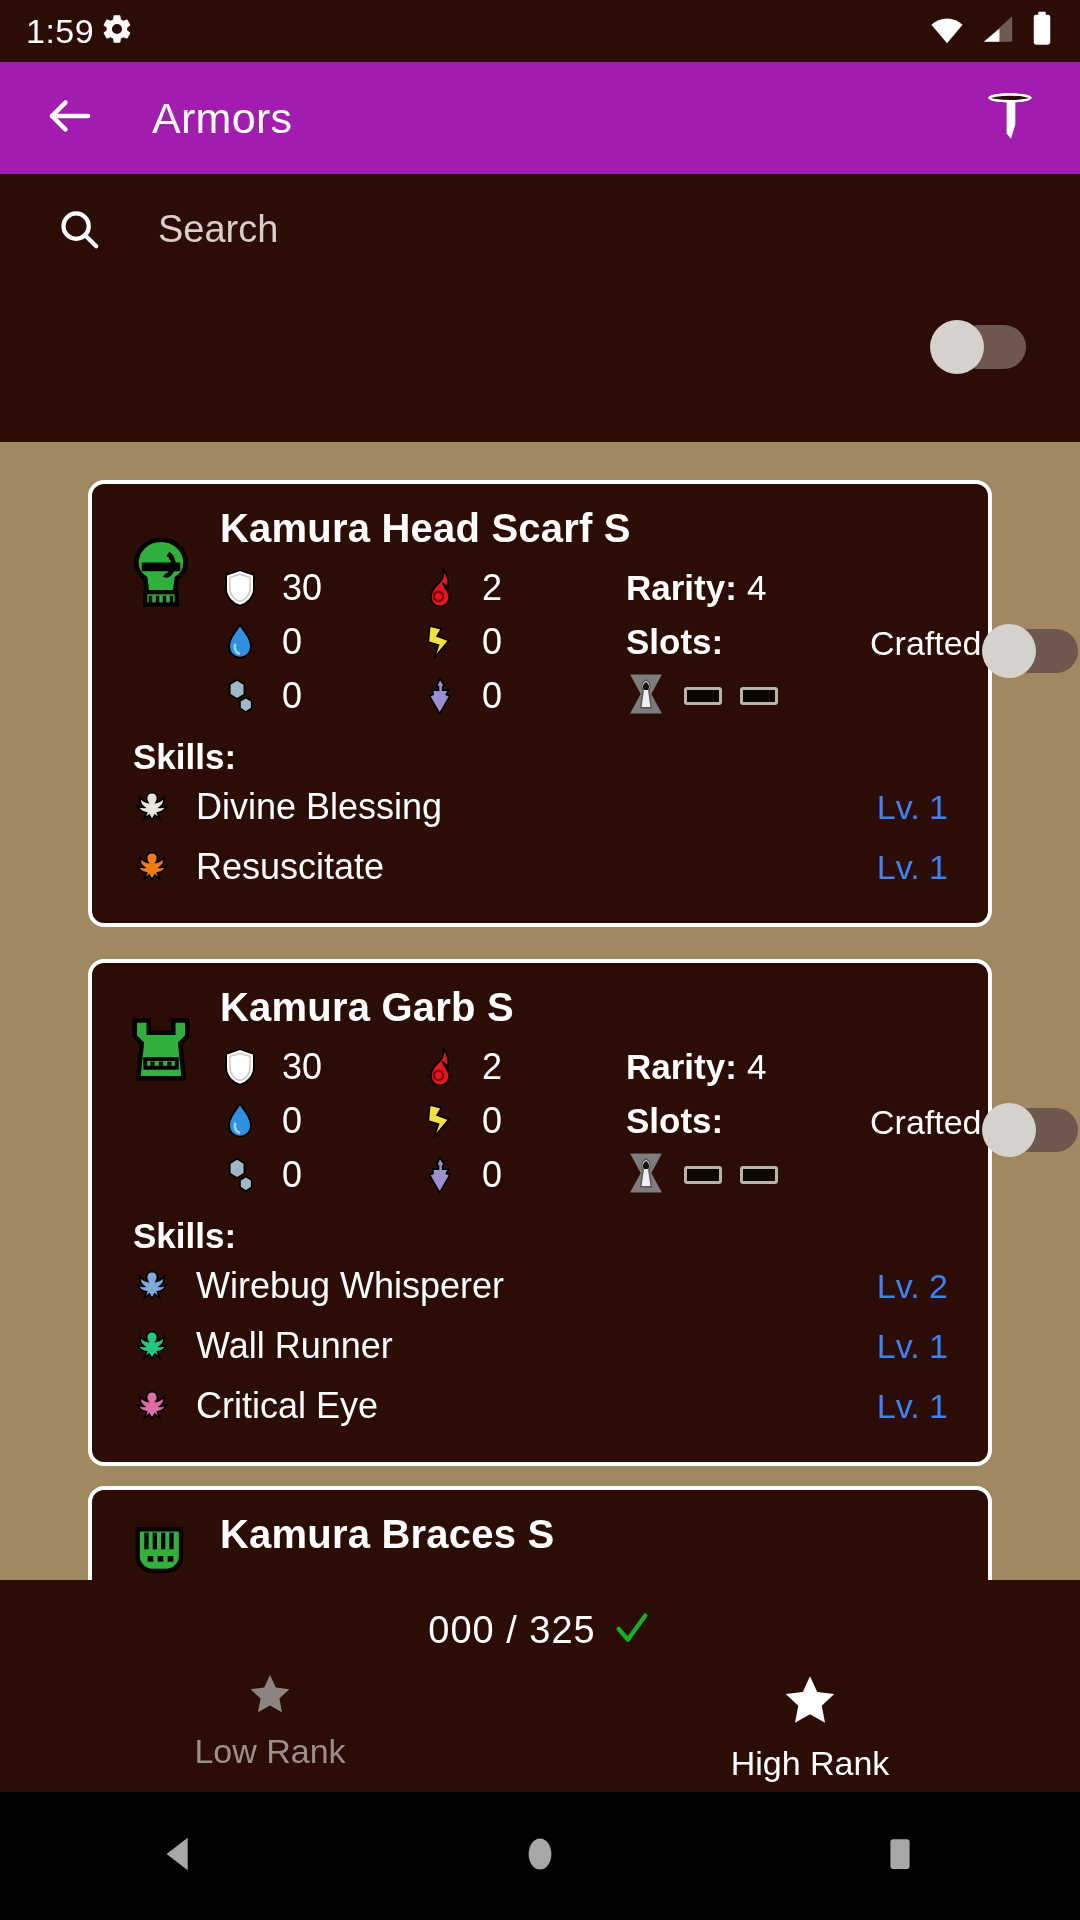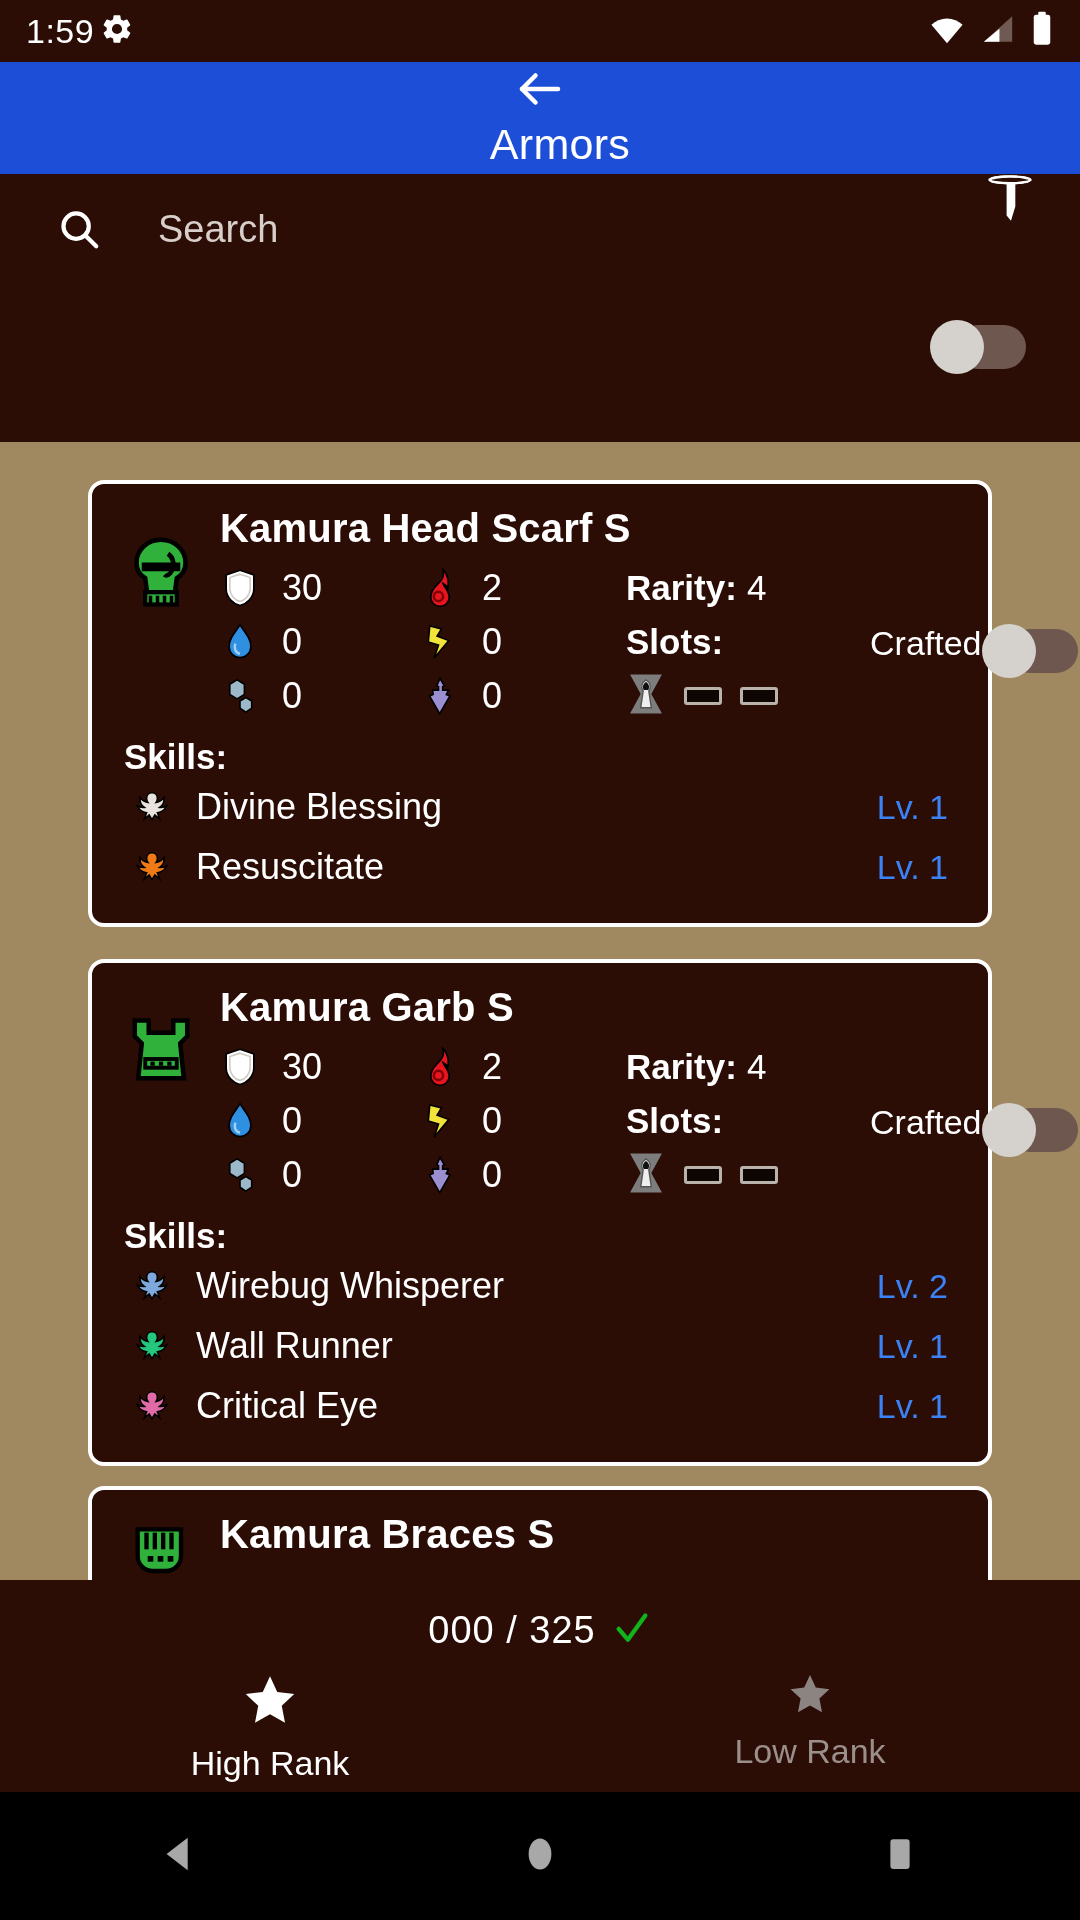--- a/index.html
+++ b/index.html
@@ -15,21 +15,21 @@
   .statusbar {
     height: 62px; background: #2b0d06; display: flex; align-items: center;
     padding: 0 26px; color: #fff;
   }
   .status-clock { font-size: 34px; letter-spacing: .5px; }
   .status-left { display: flex; align-items: center; gap: 6px; }
   .status-right { margin-left: auto; display: flex; align-items: center; gap: 14px; }
   .ic { display: inline-block; }
 
   
-  .appbar { height: 112px; display: flex; align-items: center; padding: 0 28px; background: #1d4ed8; flex-direction: column; }
+  .appbar { height: 112px; display: flex; align-items: center; padding: 0 28px; background: #a21caf; }
   .back-btn { width: 84px; height: 84px; display: flex; align-items: center; justify-content: center; }
   .appbar-title { color: #fff; font-size: 43px; font-weight: 400; margin-left: 40px; letter-spacing: .3px; }
   .filter-btn { margin-left: auto; width: 84px; height: 84px; display: flex; align-items: center; justify-content: center; }
 
   
   .searchrow { height: 110px; display: flex; align-items: center; padding: 0 52px; background: #2b0d06; }
   .search-icon-wrap { width: 54px; height: 54px; display: flex; align-items: center; justify-content: center; }
   .search-input {
     background: transparent; border: 0; outline: 0; color: #e6dedb;
     font-family: "Liberation Sans", sans-serif; font-size: 38px; margin-left: 52px; width: 700px;
@@ -63,21 +63,21 @@
   .mid-col { width: 250px; padding-left: 6px; }
   .meta-line { height: 54px; display: flex; align-items: center; color: #fff; font-size: 35px; text-align: center; }
   .meta-line b { font-weight: bold; margin-right: 10px; }
   .slots-row { height: 54px; display: flex; align-items: center; gap: 18px; }
   .slot-empty { width: 38px; height: 18px; border: 3px solid #b9b3ab; background: #0d0603; border-radius: 3px; }
 
   .right-col { flex: 1; display: flex; flex-direction: row; align-items: center; padding-top: 2px; }
   .crafted-lbl { color: #fff; font-size: 34px; height: 54px; display: flex; align-items: center; }
   .craft-switch { margin-top: 16px; }
 
-  .skills-title { color: #fff; font-size: 35px; font-weight: bold; margin-top: 14px; margin-left: 6px; }
+  .skills-title { color: #fff; font-size: 35px; font-weight: bold; margin-top: 14px; margin-left: 15px; }
   .skill-row { display: flex; align-items: center; height: 60px; padding-left: 12px; }
   .skill-ic { width: 44px; display: flex; justify-content: center; }
   .skill-name { color: #fff; font-size: 36px; margin-left: 22px; }
   .skill-lv { margin-left: auto; color: #3b82f6; font-size: 34px; padding-right: 14px; }
 
   
   .bottombar { position: absolute; left: 0; top: 1580px; width: 1080px; height: 212px; background: #2b0d06; }
   .counter { display: flex; align-items: center; justify-content: center; gap: 16px; padding-top: 28px; }
   .counter-text { color: #fff; font-size: 38px; letter-spacing: 1px; }
   .ranktabs { display: flex; margin-top: 18px; }
@@ -465,35 +465,35 @@
   <div class="bottombar">
     <div class="counter">
       <span class="counter-text">000 / 325</span>
       <span>
         <svg width="40" height="40" viewBox="0 0 24 24" fill="none" stroke="#12b41b" stroke-width="2.6" stroke-linecap="round" stroke-linejoin="round">
             <polyline points="4,12.5 9.5,19 20,4.5"></polyline>
           </svg>
       </span>
     </div>
     <div class="ranktabs">
+      <div class="ranktab rank-inactive">
+        <span>
+          <svg width="48" height="48" viewBox="0 0 24 24" fill="#8c8480">
+              <path d="M12 2.5l2.9 6.3 6.8.8-5 4.7 1.3 6.8L12 17.7 6 21.1l1.3-6.8-5-4.7 6.8-.8z"></path>
+            </svg>
+        </span>
+        <span class="rank-label">Low Rank</span>
+      </div>
       <div class="ranktab rank-active">
         <span>
           <svg width="60" height="60" viewBox="0 0 24 24" fill="#ffffff">
               <path d="M12 2.5l2.9 6.3 6.8.8-5 4.7 1.3 6.8L12 17.7 6 21.1l1.3-6.8-5-4.7 6.8-.8z"></path>
             </svg>
         </span>
         <span class="rank-label">High Rank</span>
-      </div>
-      <div class="ranktab rank-inactive">
-        <span>
-          <svg width="48" height="48" viewBox="0 0 24 24" fill="#8c8480">
-              <path d="M12 2.5l2.9 6.3 6.8.8-5 4.7 1.3 6.8L12 17.7 6 21.1l1.3-6.8-5-4.7 6.8-.8z"></path>
-            </svg>
-        </span>
-        <span class="rank-label">Low Rank</span>
       </div>
     </div>
   </div>
 
   <div class="navbar">
     <div class="nav-btn">
       <span>
         <svg width="46" height="46" viewBox="0 0 24 24" fill="#a8a8a8">
             <path d="M16 3.5v17L5 12z"></path>
           </svg>

